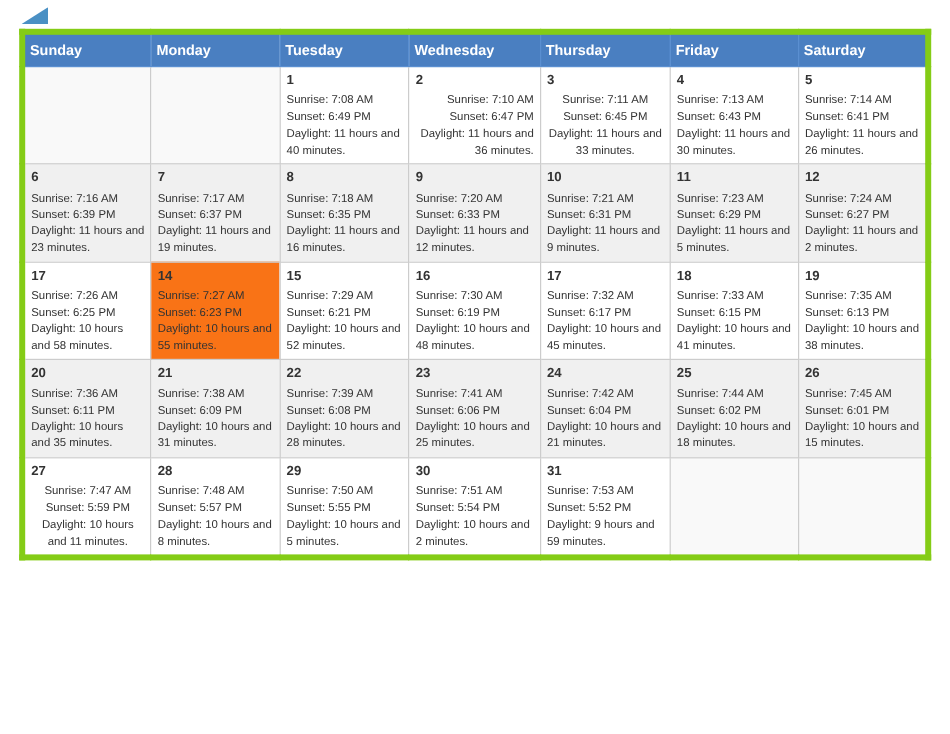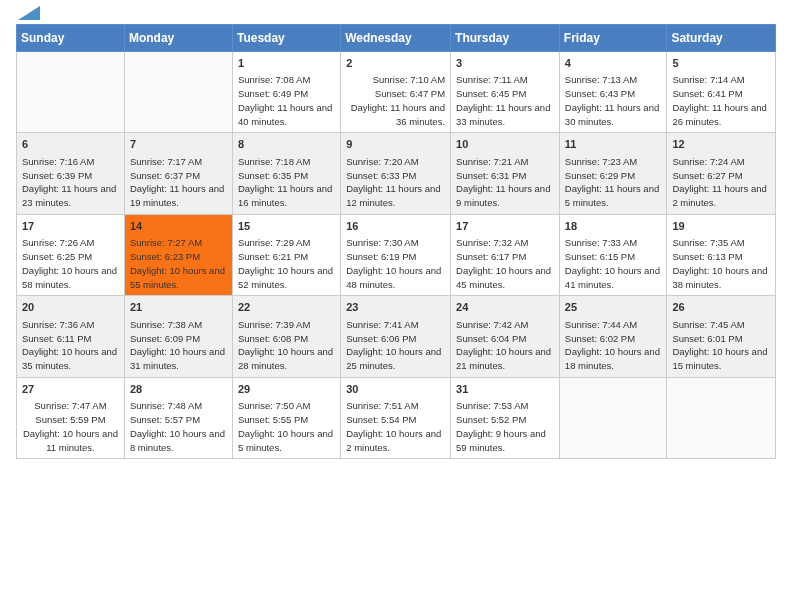--- a/index.html
+++ b/index.html
@@ -37,21 +37,21 @@
       line-height: 1.1;
     }
     .location {
       font-size: 14px;
       color: #333;
       margin-top: 2px;
     }
     .calendar {
       width: 100%;
       border-collapse: collapse;
-      border: 1px solid #84cc16;
+      border: 5px solid #84cc16;
     }
     .calendar th {
       background: #4a7fc1;
       color: #fff;
       font-size: 12px;
       font-weight: bold;
       padding: 6px 4px;
       text-align: left;
       border: 1px solid #5a8fd1;
     }
@@ -137,21 +137,21 @@
 Daylight: 11 hours and 40 minutes.</div>
           </td>
           <td style="background: rgb(255, 255, 255);">
             <span class="day-num">2</span>
             <div class="cell-content" style="white-space: pre-line; text-align: right;">Sunrise: 7:10 AM
 Sunset: 6:47 PM
 Daylight: 11 hours and 36 minutes.</div>
           </td>
           <td style="background: rgb(255, 255, 255);">
             <span class="day-num">3</span>
-            <div class="cell-content" style="white-space: pre-line;">Sunrise: 7:11 AM
+            <div class="cell-content" style="white-space: pre-line; text-align: center;">Sunrise: 7:11 AM
 Sunset: 6:45 PM
 Daylight: 11 hours and 33 minutes.</div>
           </td>
           <td style="background: rgb(255, 255, 255);">
             <span class="day-num">4</span>
             <div class="cell-content" style="white-space: pre-line;">Sunrise: 7:13 AM
 Sunset: 6:43 PM
 Daylight: 11 hours and 30 minutes.</div>
           </td>
           <td style="background: rgb(255, 255, 255);">

